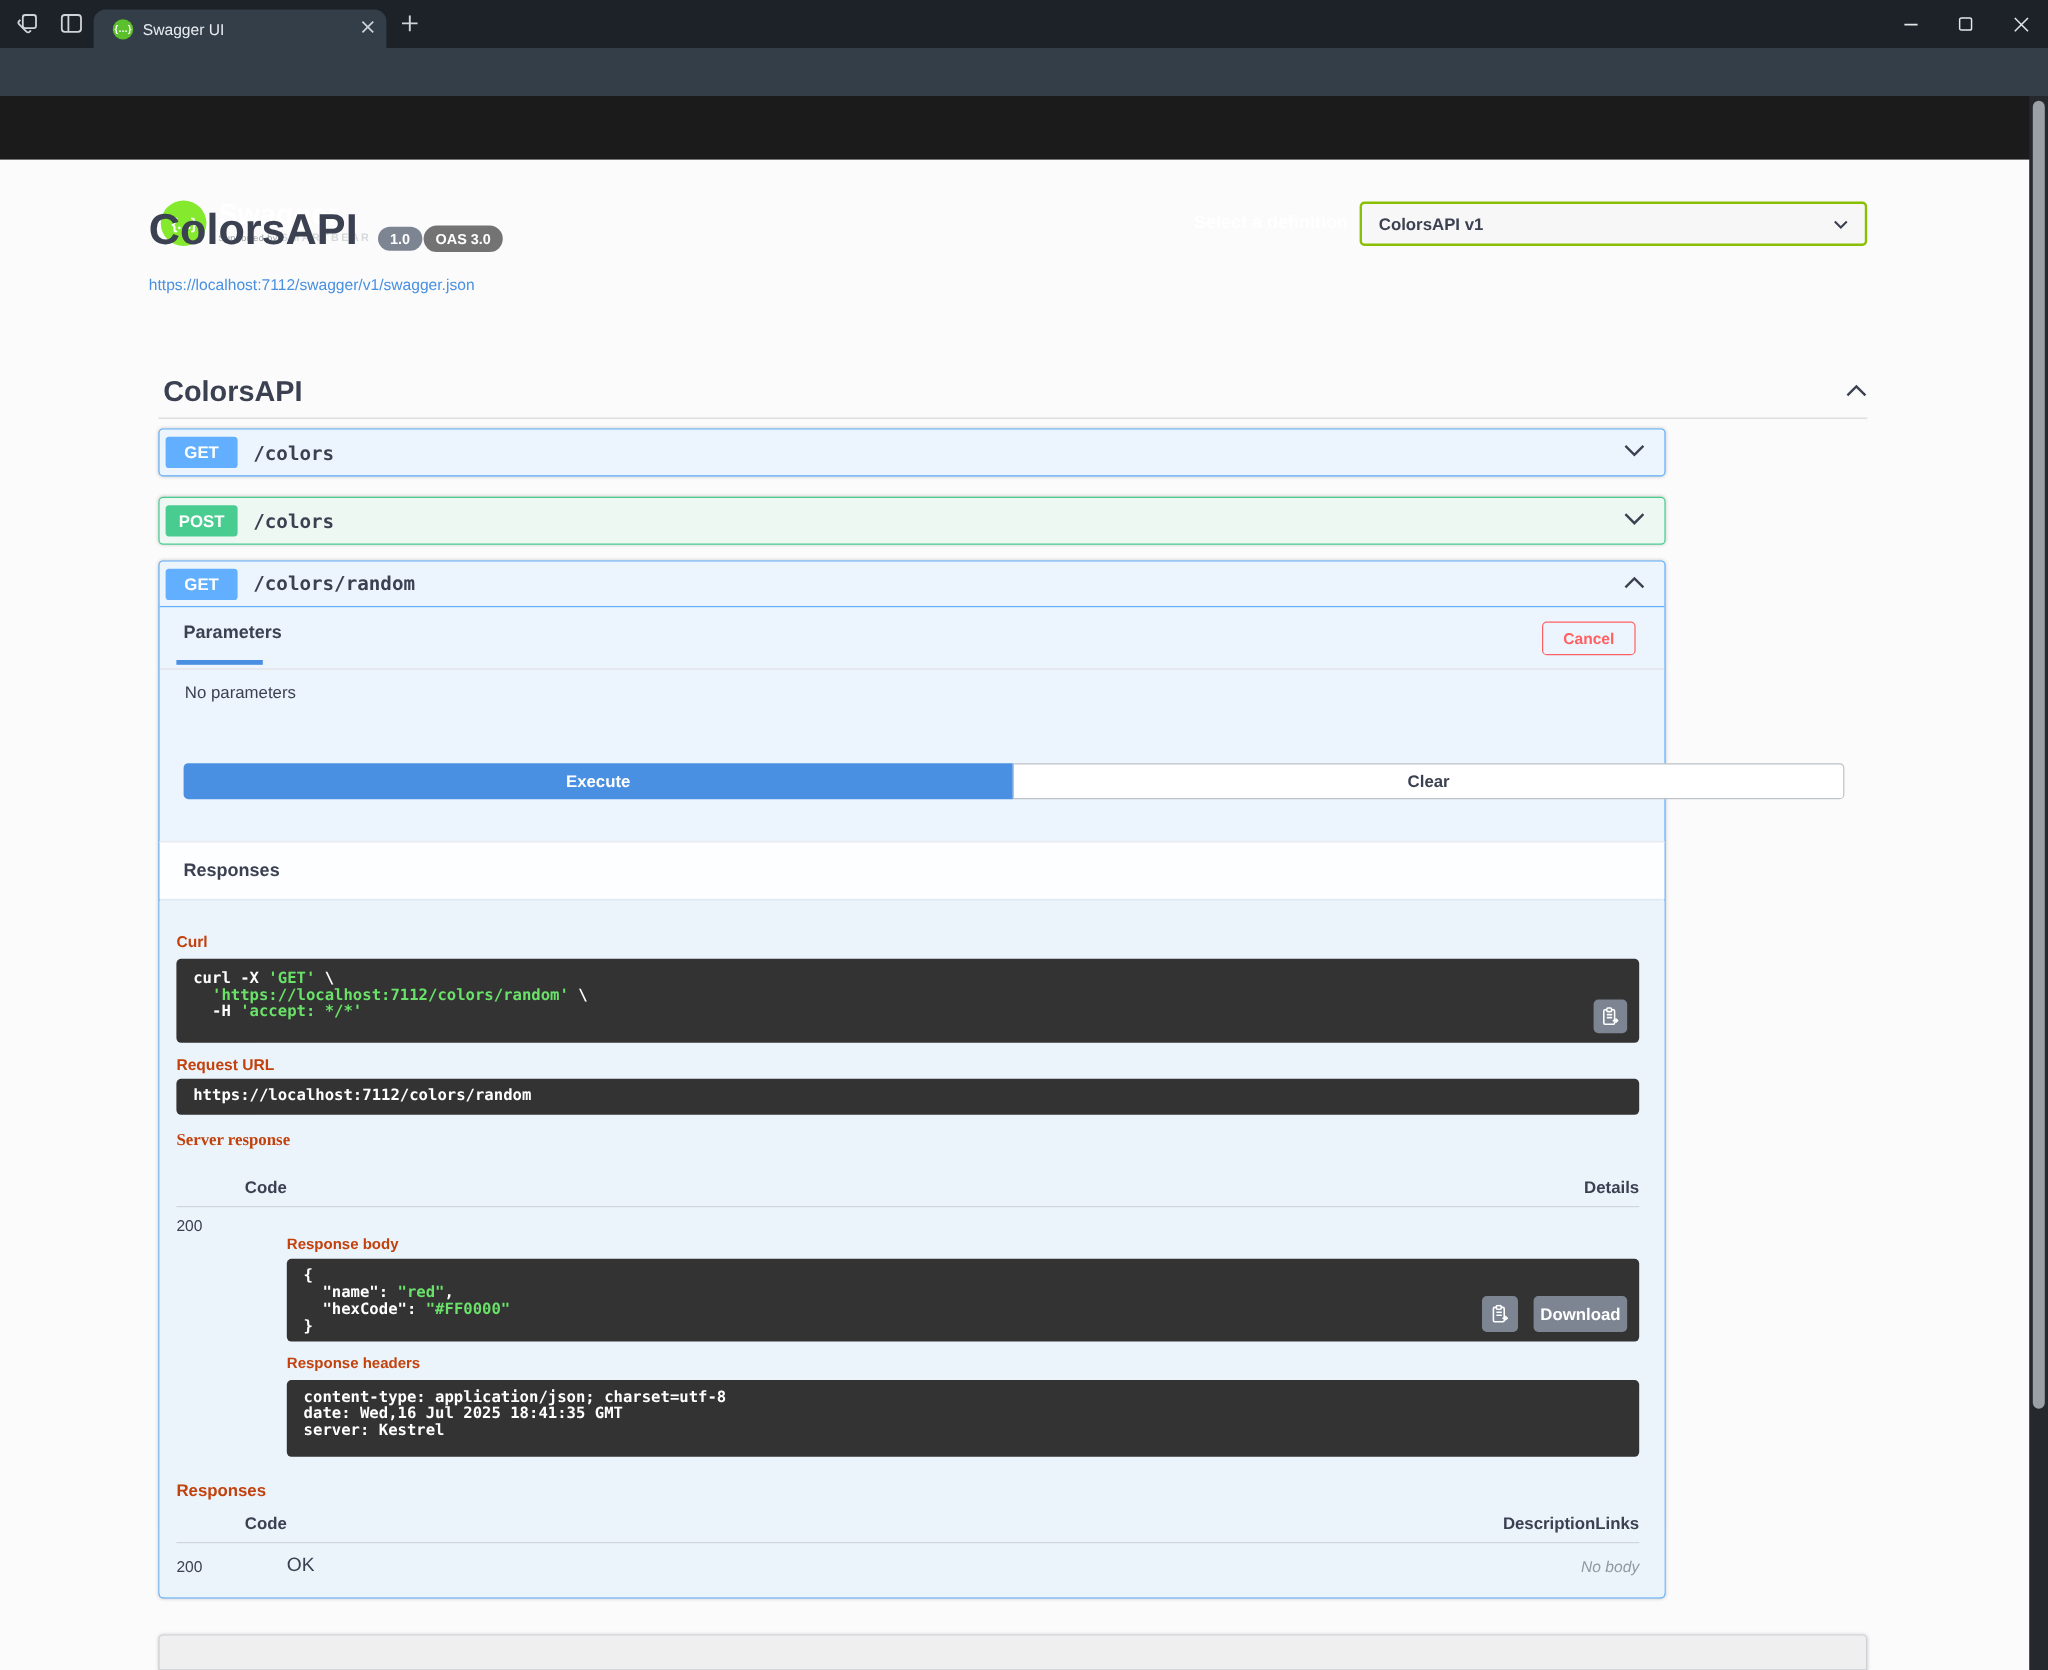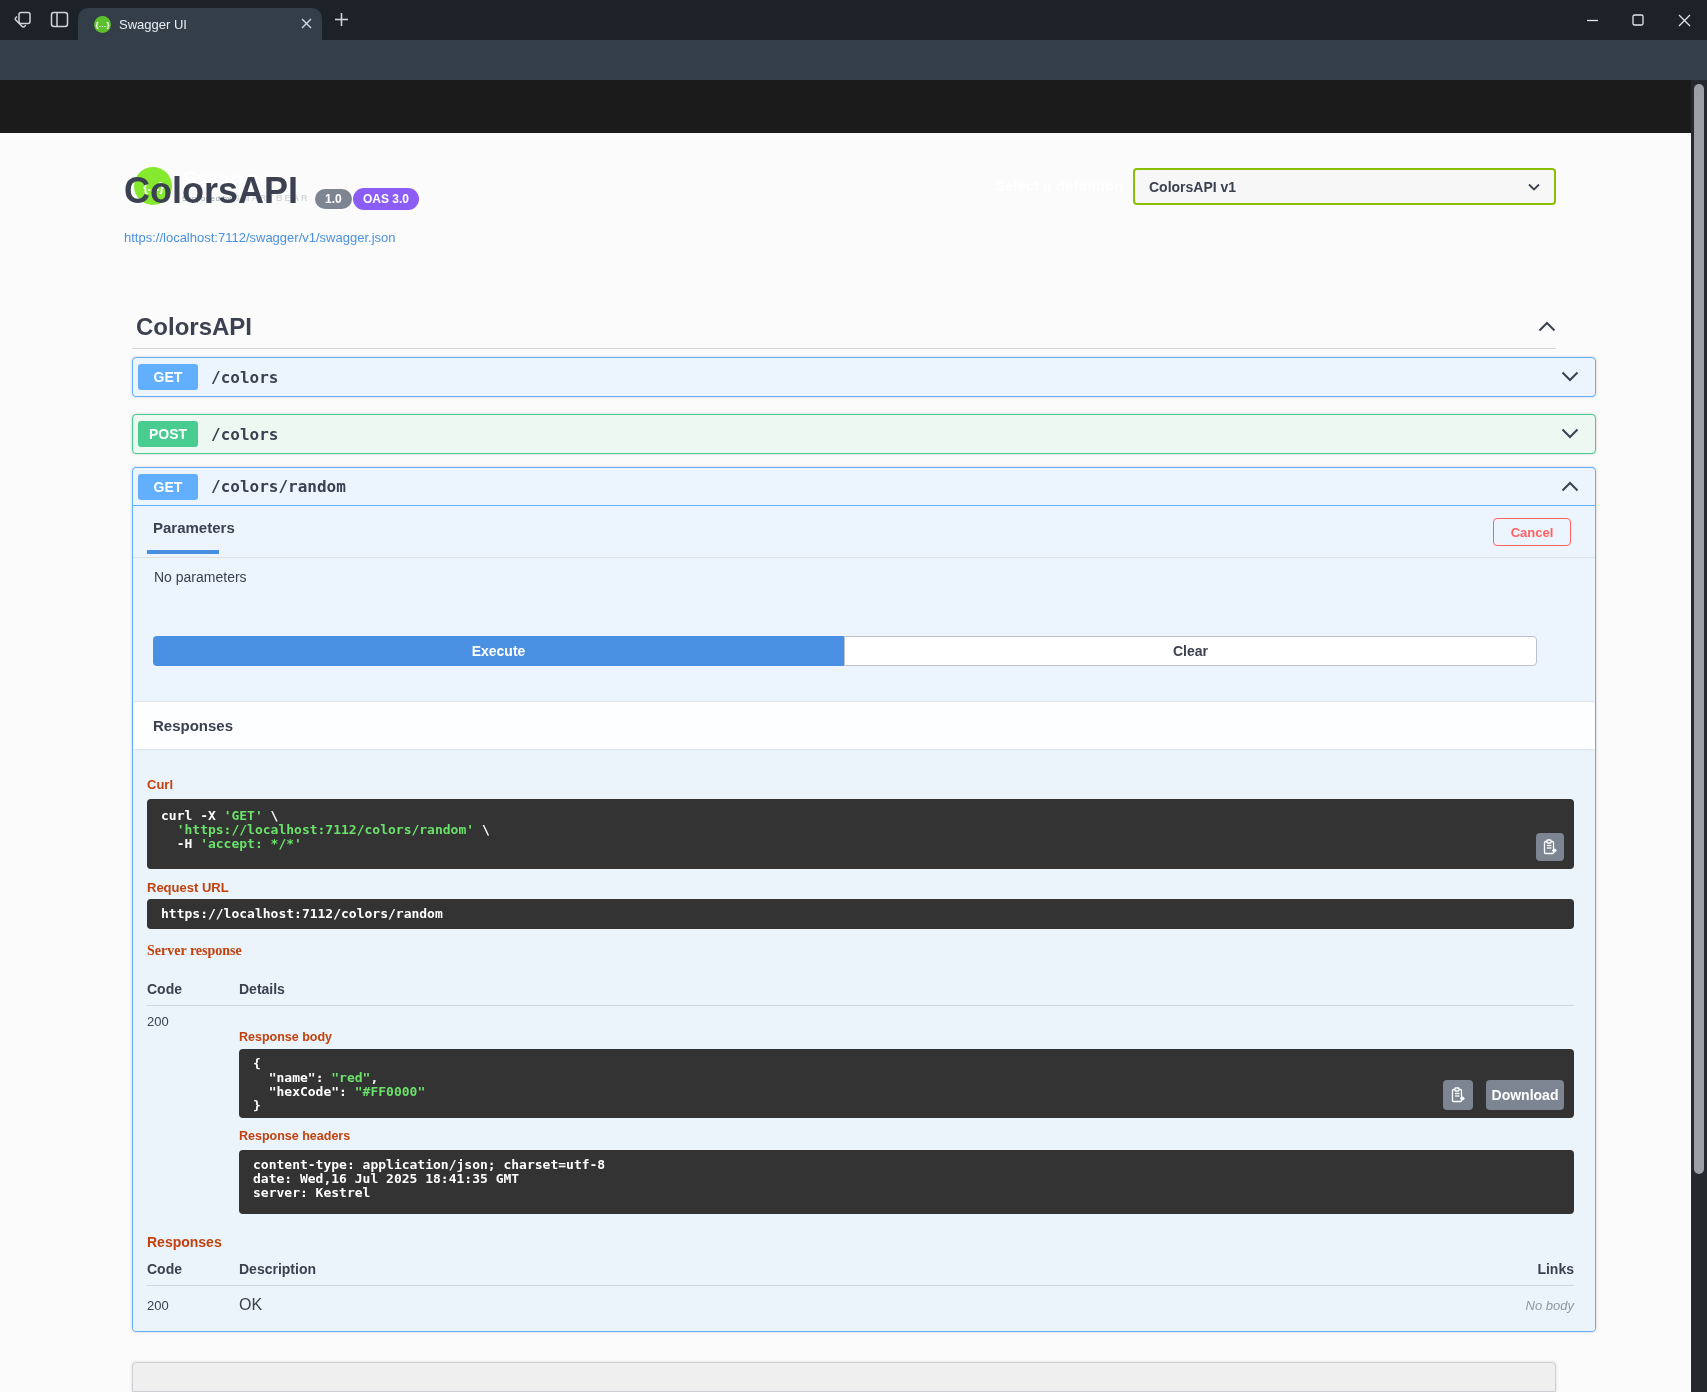--- a/index.html
+++ b/index.html
@@ -38,30 +38,30 @@
   .logo-sub { font-size:7.5px; color:#9aa0a6; letter-spacing:.4px; }
   .logo-sub b { color:#d6d9dc; font-size:9px; letter-spacing:2px; }
   .select-label { position:absolute; left:995px; top:97px; color:#fff; font-size:15px; font-weight:bold; }
   .def-select { position:absolute; left:1133px; top:88px; width:423px; height:37px; background:#f7f7f7; border:2px solid #89bf04; border-radius:4px; display:flex; align-items:center; padding:0 14px; }
   .def-select span { font-size:14px; font-weight:bold; color:#3b4151; flex:1; }
 
   
   .api-title { position:absolute; left:124px; top:170px; font-size:36px; font-weight:bold; color:#3b4151; }
   .badge { position:absolute; color:#fff; font-size:12px; font-weight:bold; display:flex; align-items:center; justify-content:center; }
   .badge-ver { left:315px; top:189px; height:20px; padding:0 10px; border-radius:10px; background:#7d8492; }
-  .badge-oas { left:353px; top:188px; height:22px; padding:0 10px; border-radius:12px; background:#8b5cf6; }
+  .badge-oas { left:353px; top:188px; height:22px; padding:0 10px; border-radius:12px; background:#737373; }
   .spec-link { position:absolute; left:124px; top:230px; font-size:13px; color:#4990e2; }
 
   
   .tag-header { position:absolute; left:132px; top:305px; width:1424px; height:44px; border-bottom:1px solid #d5d7d9; display:flex; align-items:center; }
   .tag-title { font-size:24px; font-weight:bold; color:#3b4151; margin-left:4px; flex:1; }
   .chev { color:#3b4151; }
 
   
-  .opblock { position:absolute; left:132px; width:1464px; border-radius:4px; box-shadow:0 0 3px rgba(0,0,0,.19); }
+  .opblock { position:absolute; left:132px; width:1256px; border-radius:4px; box-shadow:0 0 3px rgba(0,0,0,.19); }
   .opblock-get { background:#ecf4fe; border:1px solid #61affe; }
   .opblock-post { background:#edf8f3; border:1px solid #49cc90; }
   .op-head { height:38px; display:flex; align-items:center; padding:0 16px 0 5px; }
   .method-badge { width:60px; height:26px; border-radius:3px; color:#fff; font-size:14px; font-weight:bold; display:flex; align-items:center; justify-content:center; flex:none; }
   .m-get { background:#61affe; }
   .m-post { background:#49cc90; }
   .op-path { font-family:"DejaVu Sans Mono", monospace; font-size:16px; font-weight:bold; color:#3b4151; margin-left:13px; flex:1; }
 
   .opblock-open { top:467px; height:865px; }
   .opblock-open .op-head { border-bottom:1px solid #61affe; }
@@ -83,21 +83,21 @@
   pre.dark { background:#333; border-radius:4px; color:#fff; font-family:"DejaVu Sans Mono", monospace; font-size:13px; line-height:14px; font-weight:600; position:relative; }
   .curl-pre { margin-top:7px; height:70px; padding:10px 14px; }
   .requrl-label { margin-top:11px; }
   .requrl-pre { margin-top:4px; height:30px; padding:8px 14px; }
   .seg-w { color:#fff; }
   .seg-g { color:#6ae26a; }
   .seg-k { color:#fff; font-weight:bold; }
   .server-resp-label { margin-top:14px; font-size:14px;font-family:Liberation Serif, serif; }
 
   .rtable { width:100%; }
-  .rt-head { margin-top:22px; display:flex; border-bottom:1px solid #cfd6dd; padding-bottom:8px; }
+  .rt-head { margin-top:22px; display:flex; border-bottom:1px solid #cfd6dd; padding-bottom:8px;text-align:right; }
   .rt-head .c1 { width:92px; font-size:14px; font-weight:bold; color:#3b4151; }
   .rt-head .c2 { flex:1; font-size:14px; font-weight:bold; color:#3b4151; }
   .rt-head .c3 { font-size:14px; font-weight:bold; color:#3b4151; }
   .rt-row { display:flex; }
   .rt-row .c1 { width:92px; font-size:13px; color:#3b4151; padding-top:8px; }
   .rt-row .c2 { flex:1; }
   .rb-label { margin-top:24px; font-size:12.5px; }
   .json-pre { margin-top:5px; height:69px; padding:8px 14px; }
   .codebtns { position:absolute; right:10px; bottom:8px; display:flex; gap:13px; }
   .graybtn { background:#7d8492; border:none; border-radius:4px; color:#fff; display:flex; align-items:center; justify-content:center; }

